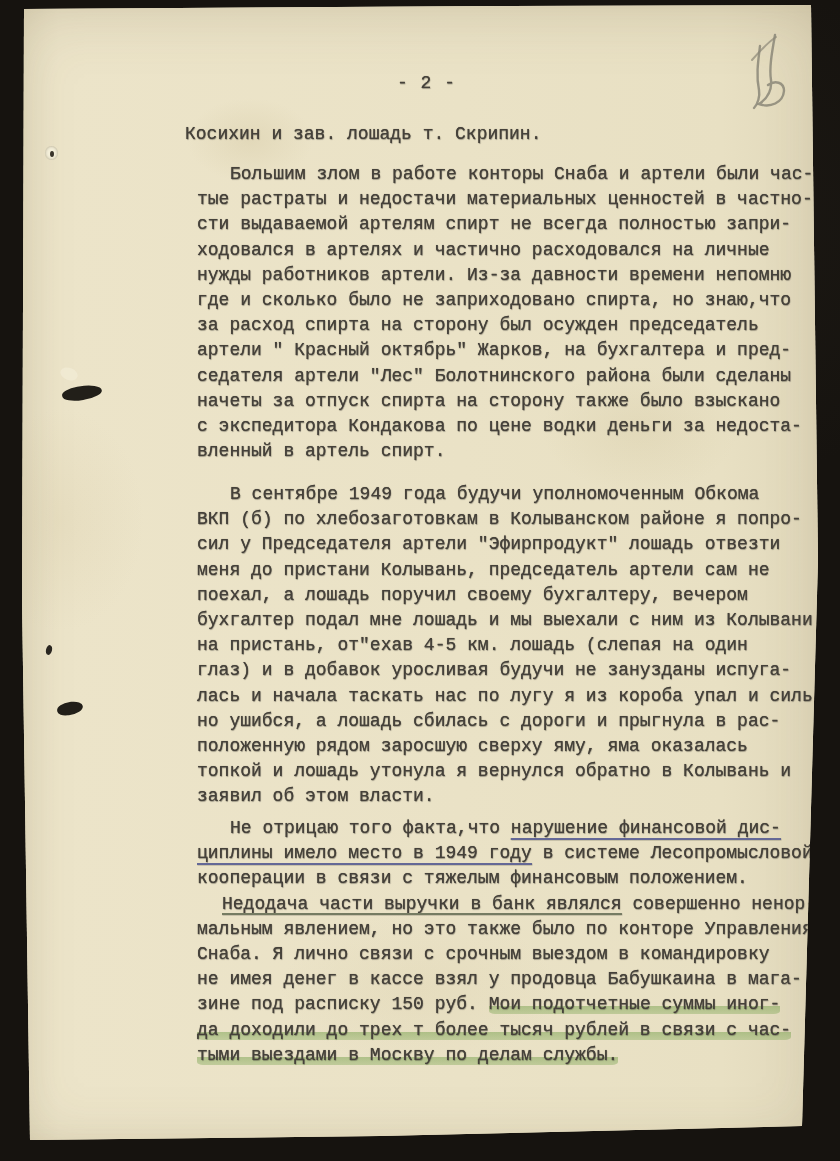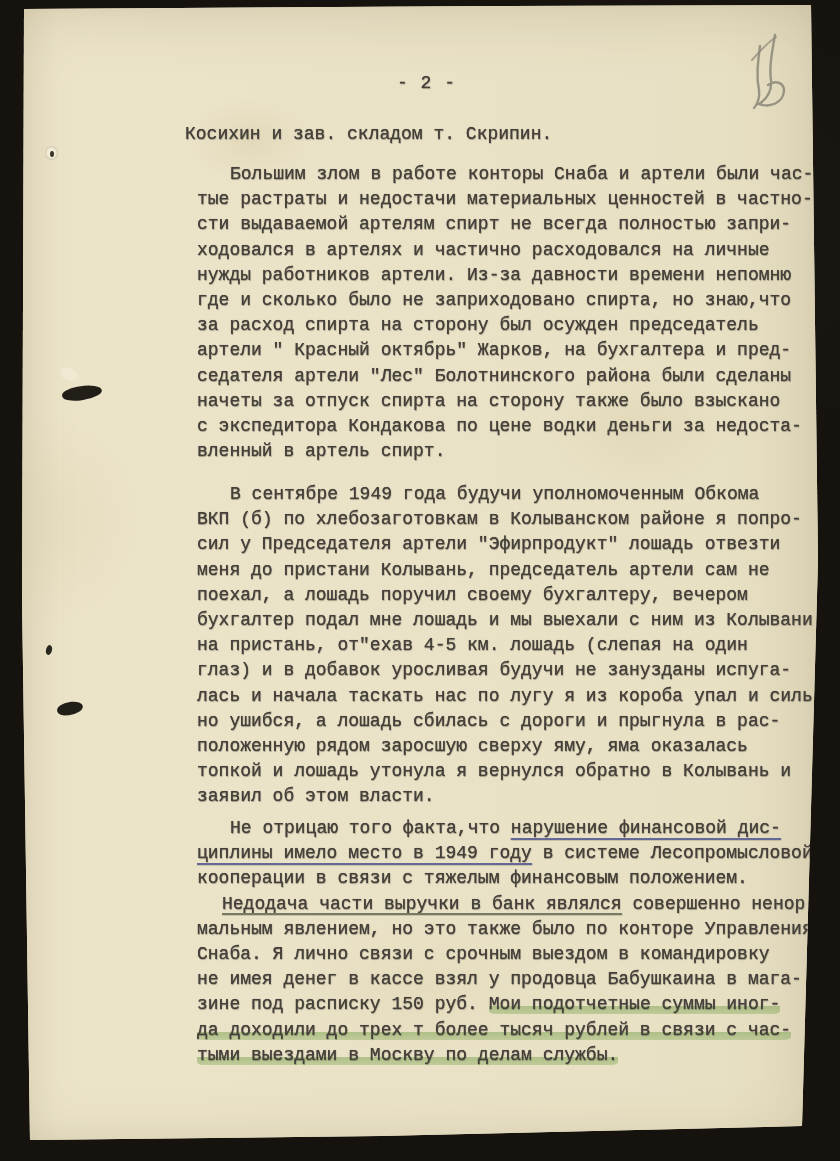--- a/index.html
+++ b/index.html
@@ -62,18 +62,18 @@
   <div class="typed page-num">- 2 -</div>
 
   <div class="pencil-mark">
     <svg viewBox="0 0 62 86" fill="none">
       <path d="M22 18 C20 34 18 48 21 62 C22 68 20 76 16 80" stroke="#8b8778" stroke-width="2.4" stroke-linecap="round" opacity="0.85"></path>
       <path d="M14 32 C22 23 30 14 38 9" stroke="#8b8778" stroke-width="2" stroke-linecap="round" opacity="0.7"></path>
       <path d="M37 7 C34 24 31 40 33 52 C34 62 30 70 21 76 C32 80 45 75 46 63 C46 54 37 52 30 57" stroke="#8b8778" stroke-width="2.4" stroke-linecap="round" opacity="0.85"></path>
     </svg>
   </div>
 
-  <div class="typed salutation">Косихин и зав. складом т. Скрипин.</div>
+  <div class="typed salutation">Косихин и зав. лошадь т. Скрипин.</div>
 
   <div class="typed para indent" style="top:162px"><div class="tline"><span>Большим злом в работе конторы Снаба и артели были час-</span></div><div class="tline"><span>тые растраты и недостачи материальных ценностей в частно-</span></div><div class="tline"><span>сти выдаваемой артелям спирт не всегда полностью запри-</span></div><div class="tline"><span>ходовался в артелях и частично расходовался на личные</span></div><div class="tline"><span>нужды работников артели. Из-за давности времени непомню</span></div><div class="tline"><span>где и сколько было не заприходовано спирта, но знаю,что</span></div><div class="tline"><span>за расход спирта на сторону был осужден председатель</span></div><div class="tline"><span>артели " Красный октябрь" Жарков, на бухгалтера и пред-</span></div><div class="tline"><span>седателя артели "Лес" Болотнинского района были сделаны</span></div><div class="tline"><span>начеты за отпуск спирта на сторону также было взыскано</span></div><div class="tline"><span>с экспедитора Кондакова по цене водки деньги за недоста-</span></div><div class="tline"><span>вленный в артель спирт.</span></div></div>
   <div class="typed para indent" style="top:482px"><div class="tline"><span>В сентябре 1949 года будучи уполномоченным Обкома</span></div><div class="tline"><span>ВКП (б) по хлебозаготовкам в Колыванском районе я попро-</span></div><div class="tline"><span>сил у Председателя артели "Эфирпродукт" лошадь отвезти</span></div><div class="tline"><span>меня до пристани Колывань, председатель артели сам не</span></div><div class="tline"><span>поехал, а лошадь поручил своему бухгалтеру, вечером</span></div><div class="tline"><span>бухгалтер подал мне лошадь и мы выехали с ним из Колывани</span></div><div class="tline"><span>на пристань, от"ехав 4-5 км. лошадь (слепая на один</span></div><div class="tline"><span>глаз) и в добавок уросливая будучи не занузданы испуга-</span></div><div class="tline"><span>лась и начала таскать нас по лугу я из короба упал и силь</span></div><div class="tline"><span>но ушибся, а лошадь сбилась с дороги и прыгнула в рас-</span></div><div class="tline"><span>положенную рядом заросшую сверху яму, яма оказалась</span></div><div class="tline"><span>топкой и лошадь утонула я вернулся обратно в Колывань и</span></div><div class="tline"><span>заявил об этом власти.</span></div></div>
   <div class="typed para indent" style="top:816px"><div class="tline"><span>Не отрицаю того факта,что </span><span class="m-blue">нарушение финансовой дис-</span></div><div class="tline"><span class="m-blue">циплины имело место в 1949 году</span><span> в системе Лесопромысловой</span></div><div class="tline"><span>кооперации в связи с тяжелым финансовым положением.</span></div><div class="tline"><span class="m-gray">Недодача части выручки в банк являлся</span><span> совершенно ненор-</span></div><div class="tline"><span>мальным явлением, но это также было по конторе Управления</span></div><div class="tline"><span>Снаба. Я лично связи с срочным выездом в командировку</span></div><div class="tline"><span>не имея денег в кассе взял у продовца Бабушкаина в мага-</span></div><div class="tline"><span>зине под расписку 150 руб. </span><span class="m-green">Мои подотчетные суммы иног-</span></div><div class="tline"><span class="m-green">да доходили до трех т более тысяч рублей в связи с час-</span></div><div class="tline"><span class="m-green">тыми выездами в Москву по делам службы.</span></div></div>
 </div>
 
 </body></html>

